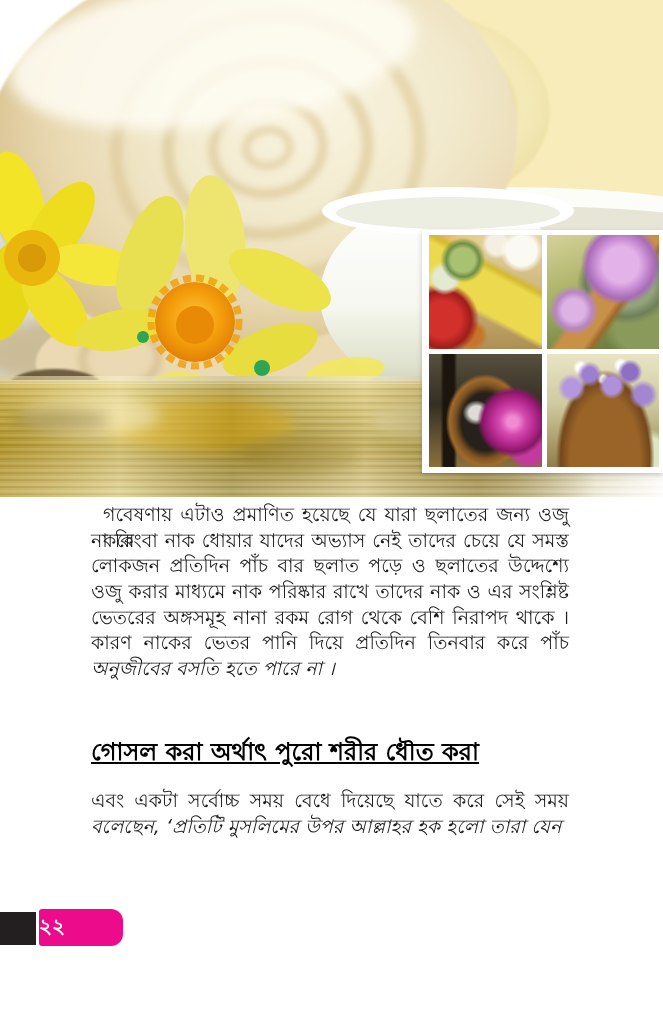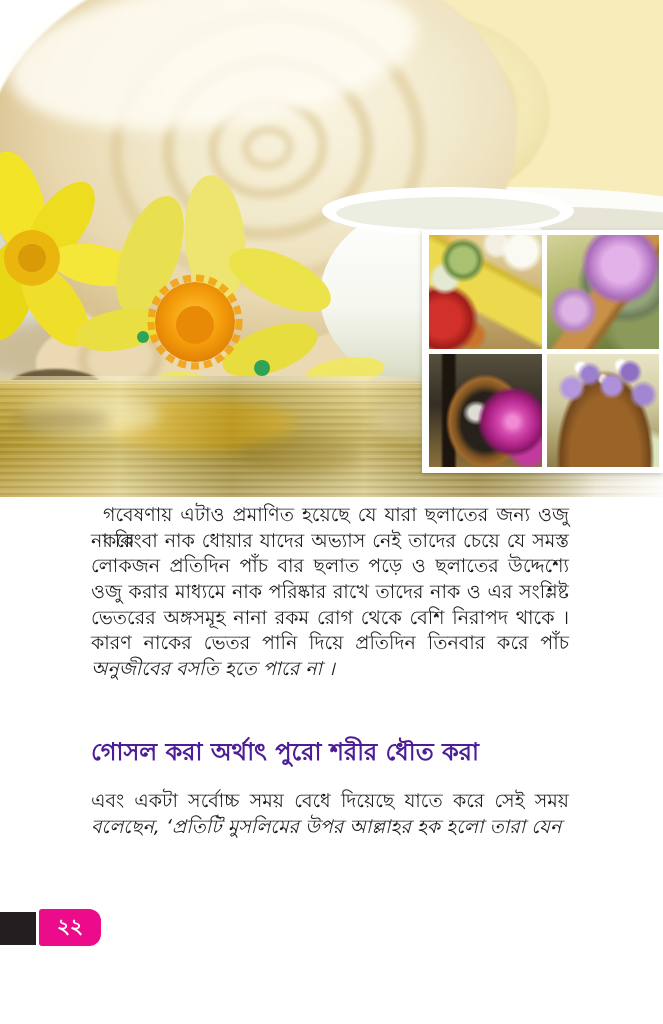--- a/index.html
+++ b/index.html
@@ -59,23 +59,23 @@
         -moz-text-align-last:justify;text-align-last:justify;overflow:visible;}
   .line.last{text-align-last:left;font-style:italic;-moz-text-align-last:left;}
   .line.indent{padding-left:12px;width:466px;}
   .para-1{top:502px;}
   .para-2{top:788px;}
   .heading{position:absolute;left:91px;top:736px;width:478px;font-size:24px;font-weight:bold;
            line-height:32px;}
 
   
   .edge-block{position:absolute;left:0;top:912px;width:36px;height:33px;}
-  .page-badge{position:absolute;left:39px;top:909px;width:62px;height:37px;
+  .page-badge{position:absolute;left:39px;top:909px;width:84px;height:37px;
               border-radius:3px 12px 12px 3px;color:#ffffff;font-size:20px;font-weight:bold;
-              display:flex;align-items:center;justify-content:center;}
+              display:flex;align-items:center;}
 </style>
 </head>
 <body>
 
 <div class="page">
 
   <div class="collage">
     <svg width="663" height="497" viewBox="0 0 663 497">
       <defs>
         <radialGradient id="gTowel" cx="0.62" cy="0.42" r="0.62">
@@ -216,21 +216,21 @@
   <div class="para para-1">
     <div class="line indent">গবেষণায় এটাও প্রমাণিত হয়েছে যে যারা ছলাতের জন্য ওজু করে</div>
     <div class="line">না কিংবা নাক ধোয়ার যাদের অভ্যাস নেই তাদের চেয়ে যে সমস্ত</div>
     <div class="line">লোকজন প্রতিদিন পাঁচ বার ছলাত পড়ে ও ছলাতের উদ্দেশ্যে</div>
     <div class="line">ওজু করার মাধ্যমে নাক পরিষ্কার রাখে তাদের নাক ও এর সংশ্লিষ্ট</div>
     <div class="line">ভেতরের অঙ্গসমূহ নানা রকম রোগ থেকে বেশি নিরাপদ থাকে ।</div>
     <div class="line">কারণ নাকের ভেতর পানি দিয়ে প্রতিদিন তিনবার করে পাঁচ</div>
     <div class="line last">অনুজীবের বসতি হতে পারে না ।</div>
   </div>
 
-  <div class="heading" style="color: #4c1d95;">গোসল করা অর্থাৎ পুরো শরীর ধৌত করা</div>
+  <div class="heading" style="color: #000000; text-decoration: underline;">গোসল করা অর্থাৎ পুরো শরীর ধৌত করা</div>
 
   <div class="para para-2">
     <div class="line">এবং একটা সর্বোচ্চ সময় বেধে দিয়েছে যাতে করে সেই সময়</div>
     <div class="line last">বলেছেন, ‘প্রতিটি মুসলিমের উপর আল্লাহর হক হলো তারা যেন</div>
   </div>
 
   <div class="edge-block" style="background: rgb(35, 31, 32);"></div>
   <div class="page-badge" style="background: rgb(236, 11, 139);">
     <span>২২</span>
   </div>

